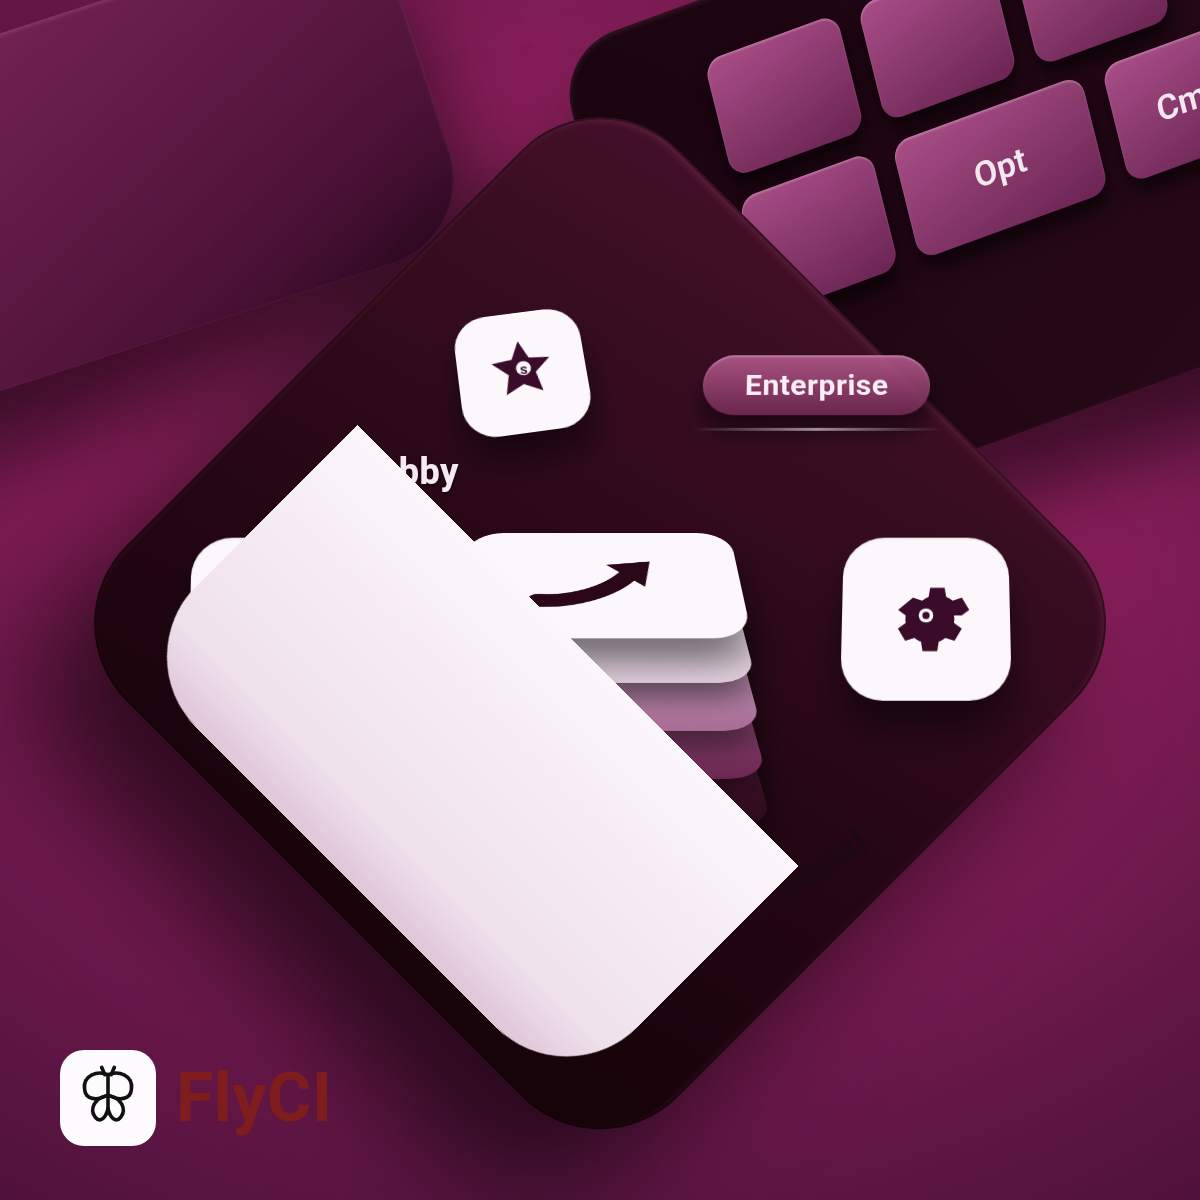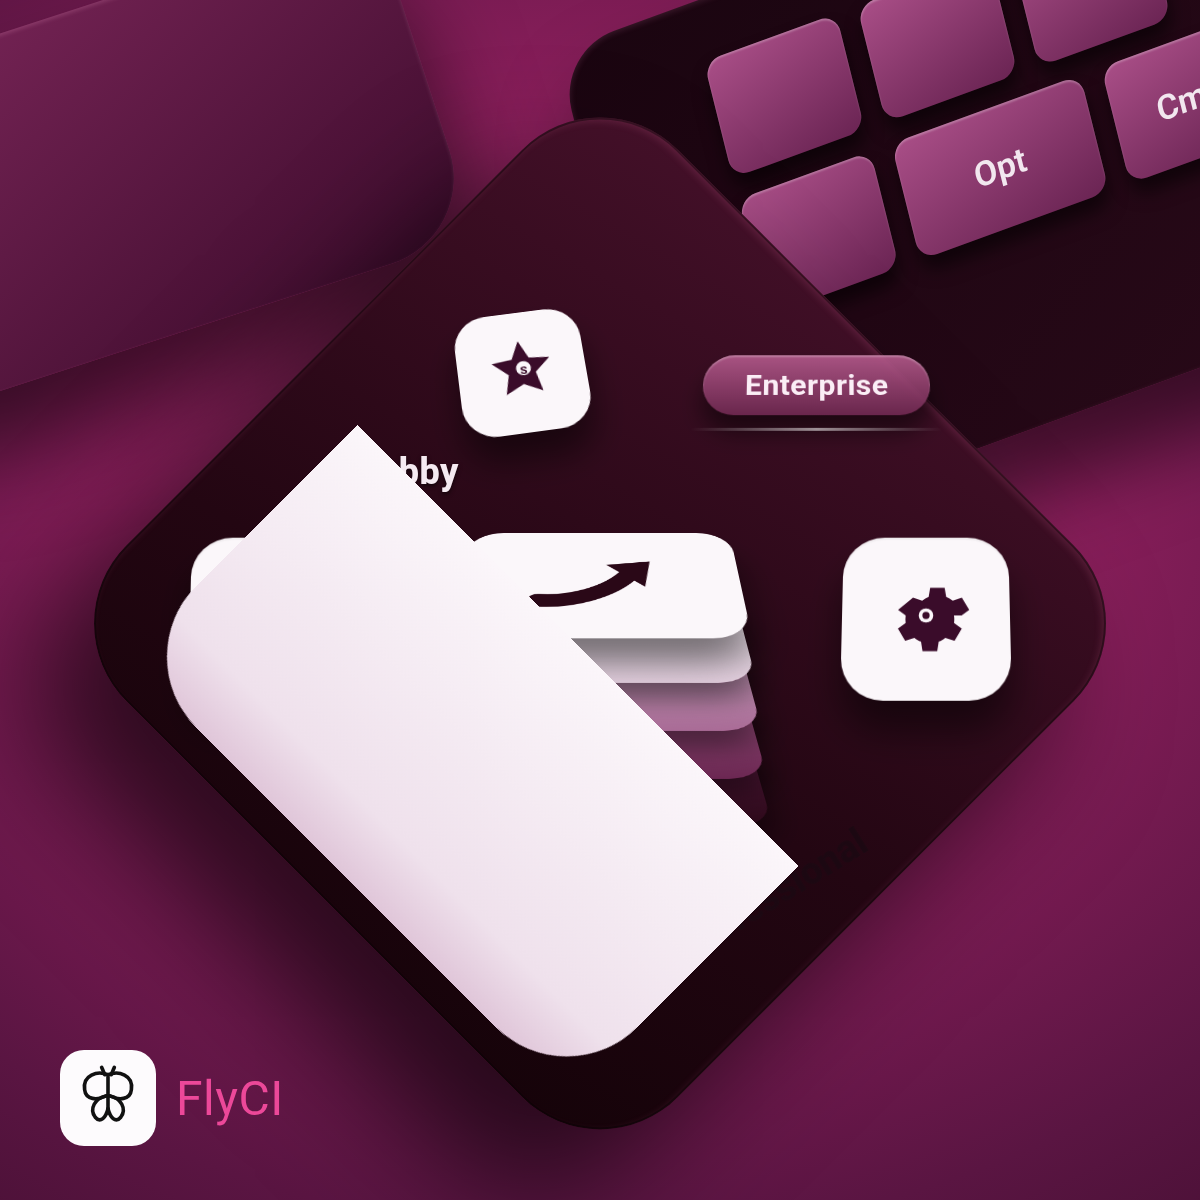--- a/index.html
+++ b/index.html
@@ -160,21 +160,21 @@
   
   .brand {
     position:absolute; left: 60px; bottom: 54px;
     display:flex; align-items:center; gap:20px;
   }
   .brand .logo {
     width: 96px; height: 96px; border-radius: 24px;
     background:#fdfbfd;
     display:flex; align-items:center; justify-content:center;
   }
-  .brand-name { color:#ec4899; font-size:48px; font-weight:400; letter-spacing:0.5px; }
+  .brand-name { color:#7f1d1d; font-size:68px; font-weight:700; letter-spacing:0.5px; }
 </style>
 </head>
 <body>
 
 <div class="device"></div>
 
 <div class="keyboard">
   <div class="key sm blank">.</div>
   <div class="key sm blank">.</div>
   <div class="key sm">Z</div>

